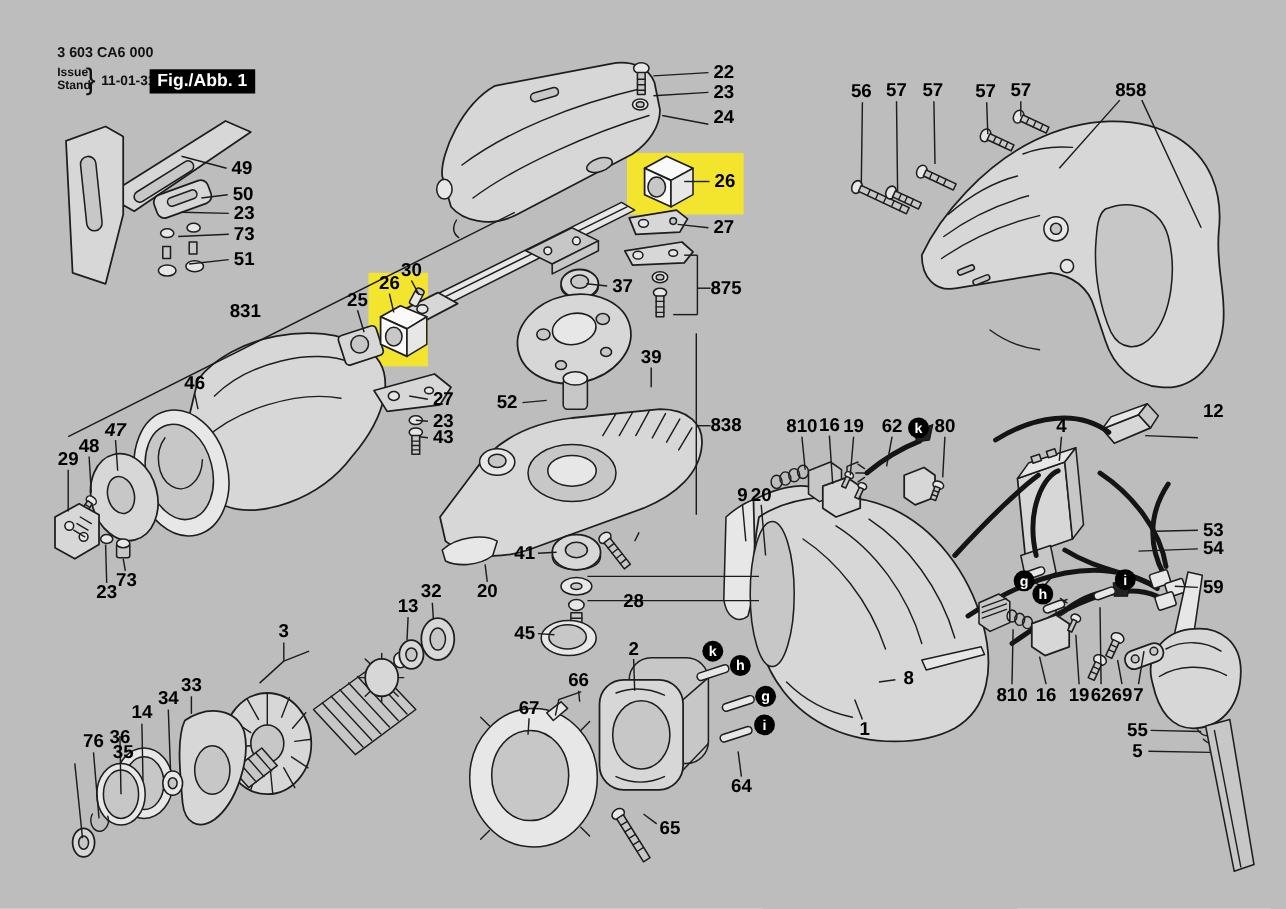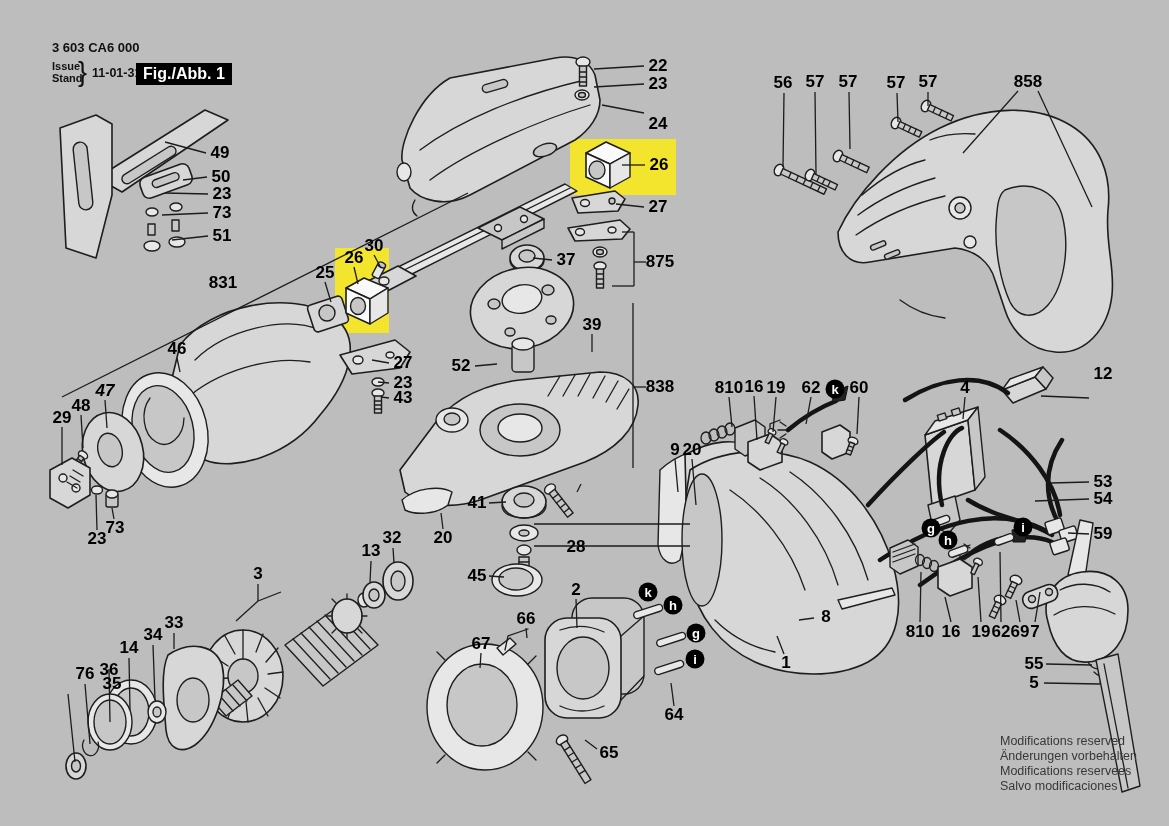--- a/index.html
+++ b/index.html
@@ -471,21 +471,21 @@
 
   <div id="co-layer">
       <div class="co" style="left: 220px; top: 153px;">49</div>
       <div class="co" style="left: 221px; top: 177px;">50</div>
       <div class="co" style="left: 222px; top: 194px;">23</div>
       <div class="co" style="left: 222px; top: 213px;">73</div>
       <div class="co" style="left: 222px; top: 236px;">51</div>
       <div class="co" style="left: 223px; top: 283px;">831</div>
       <div class="co" style="left: 658px; top: 66px;">22</div>
       <div class="co" style="left: 658px; top: 84px;">23</div>
-      <div class="co" style="left: 658px; top: 124px;">24</div>
+      <div class="co" style="left: 658px; top: 107px;">24</div>
       <div class="co" style="left: 659px; top: 165px;">26</div>
       <div class="co" style="left: 658px; top: 207px;">27</div>
       <div class="co" style="left: 374px; top: 246px;">30</div>
       <div class="co" style="left: 354px; top: 258px;">26</div>
       <div class="co" style="left: 325px; top: 273px;">25</div>
       <div class="co" style="left: 566px; top: 260px;">37</div>
       <div class="co" style="left: 660px; top: 262px;">875</div>
       <div class="co" style="left: 403px; top: 363px;">27</div>
       <div class="co" style="left: 403px; top: 383px;">23</div>
       <div class="co" style="left: 403px; top: 398px;">43</div>
@@ -506,21 +506,21 @@
       <div class="co" style="left: 815px; top: 82px;">57</div>
       <div class="co" style="left: 848px; top: 82px;">57</div>
       <div class="co" style="left: 896px; top: 83px;">57</div>
       <div class="co" style="left: 928px; top: 82px;">57</div>
       <div class="co" style="left: 1028px; top: 82px;">858</div>
       <div class="co" style="left: 729px; top: 388px;">810</div>
       <div class="co" style="left: 754px; top: 387px;">16</div>
       <div class="co" style="left: 776px; top: 388px;">19</div>
       <div class="co" style="left: 811px; top: 388px;">62</div>
       <div class="co badge" style="left: 835px; top: 389px;">k</div>
-      <div class="co" style="left: 859px; top: 388px;">60</div>
+      <div class="co" style="left: 859px; top: 388px;">80</div>
       <div class="co" style="left: 675px; top: 450px;">9</div>
       <div class="co" style="left: 692px; top: 450px;">20</div>
       <div class="co" style="left: 965px; top: 388px;">4</div>
       <div class="co" style="left: 1103px; top: 374px;">12</div>
       <div class="co" style="left: 1103px; top: 482px;">53</div>
       <div class="co" style="left: 1103px; top: 499px;">54</div>
       <div class="co" style="left: 1103px; top: 534px;">59</div>
       <div class="co badge" style="left: 931px; top: 528px;">g</div>
       <div class="co badge" style="left: 948px; top: 540px;">h</div>
       <div class="co badge" style="left: 1023px; top: 527px;">i</div>
@@ -556,20 +556,14 @@
 
   <div id="txt-layer">
     <div class="hdr-no">3 603 CA6 000</div>
     <div class="hdr-issue">
       <div>Issue</div>
       <div>Stand</div>
     </div>
     <div class="hdr-brace">}</div>
     <div class="hdr-date">11-01-31</div>
     <div class="fig-box">Fig./Abb. 1</div>
-    <div class="footer">
-      <div>Modifications reserved</div>
-      <div>Änderungen vorbehalten</div>
-      <div>Modifications reservees</div>
-      <div>Salvo modificaciones</div>
-    </div>
   </div>
 </div>
 
 </body></html>

